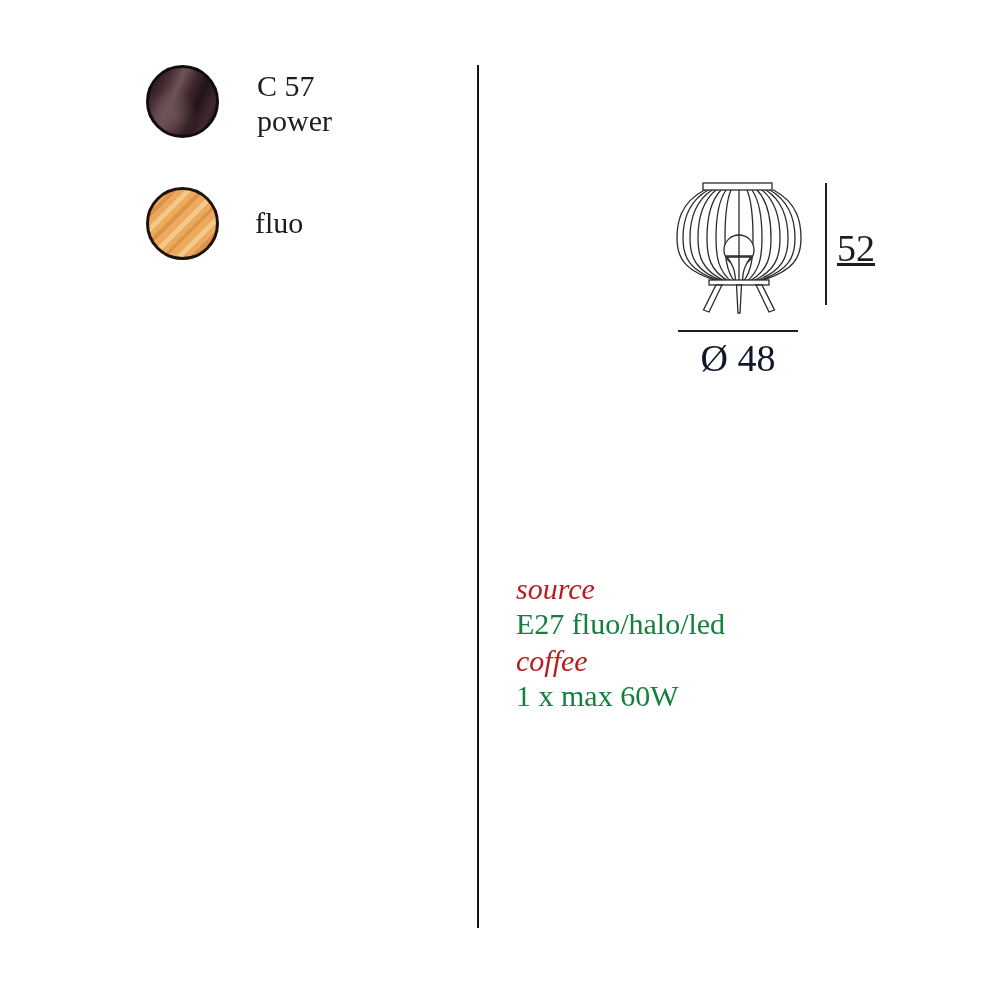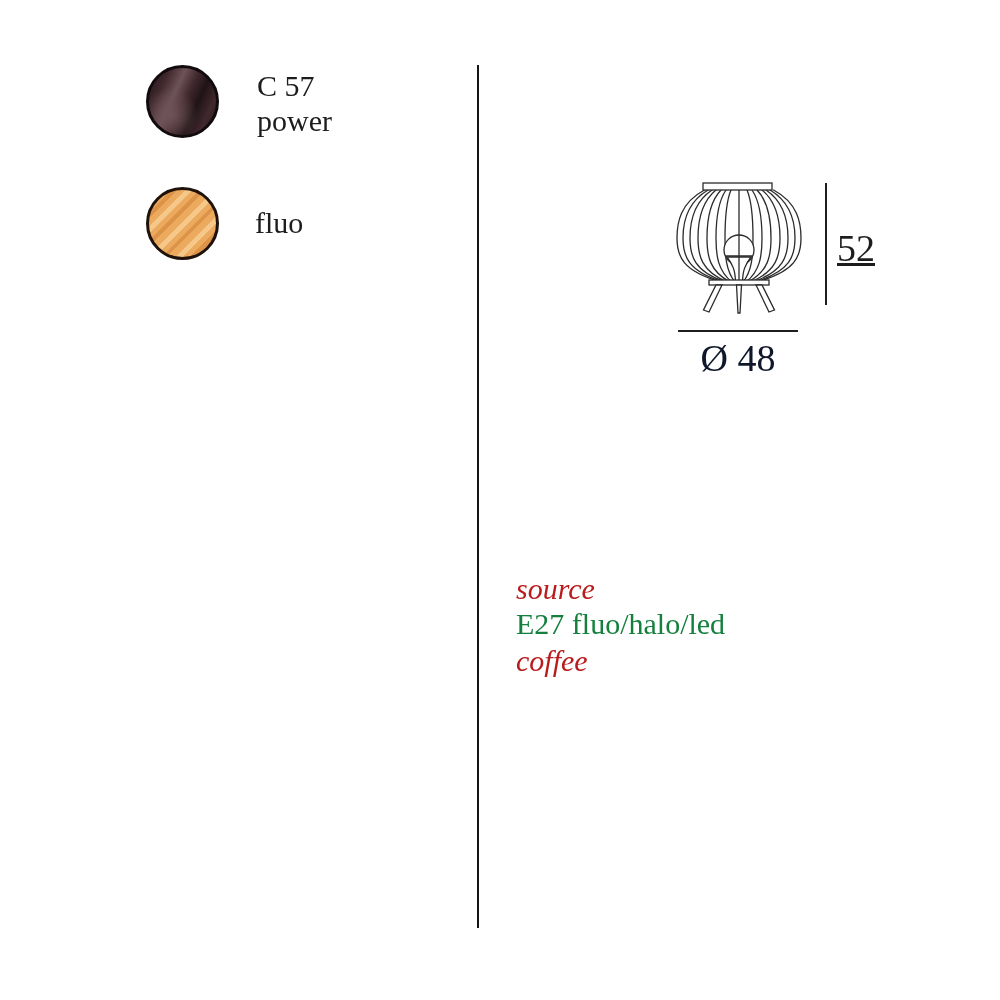--- a/index.html
+++ b/index.html
@@ -111,16 +111,17 @@
   <div class="dim-diameter-label">Ø 48</div>
 
 
   <div class="specs">
     <div class="spec-item">
       <div class="spec-label">source</div>
       <div class="spec-value">E27 fluo/halo/led</div>
     </div>
     <div class="spec-item">
       <div class="spec-label">coffee</div>
+      <div class="spec-value">1 x max 60W</div>
     </div>
   </div>
 
 </div>
 
 </body></html>

